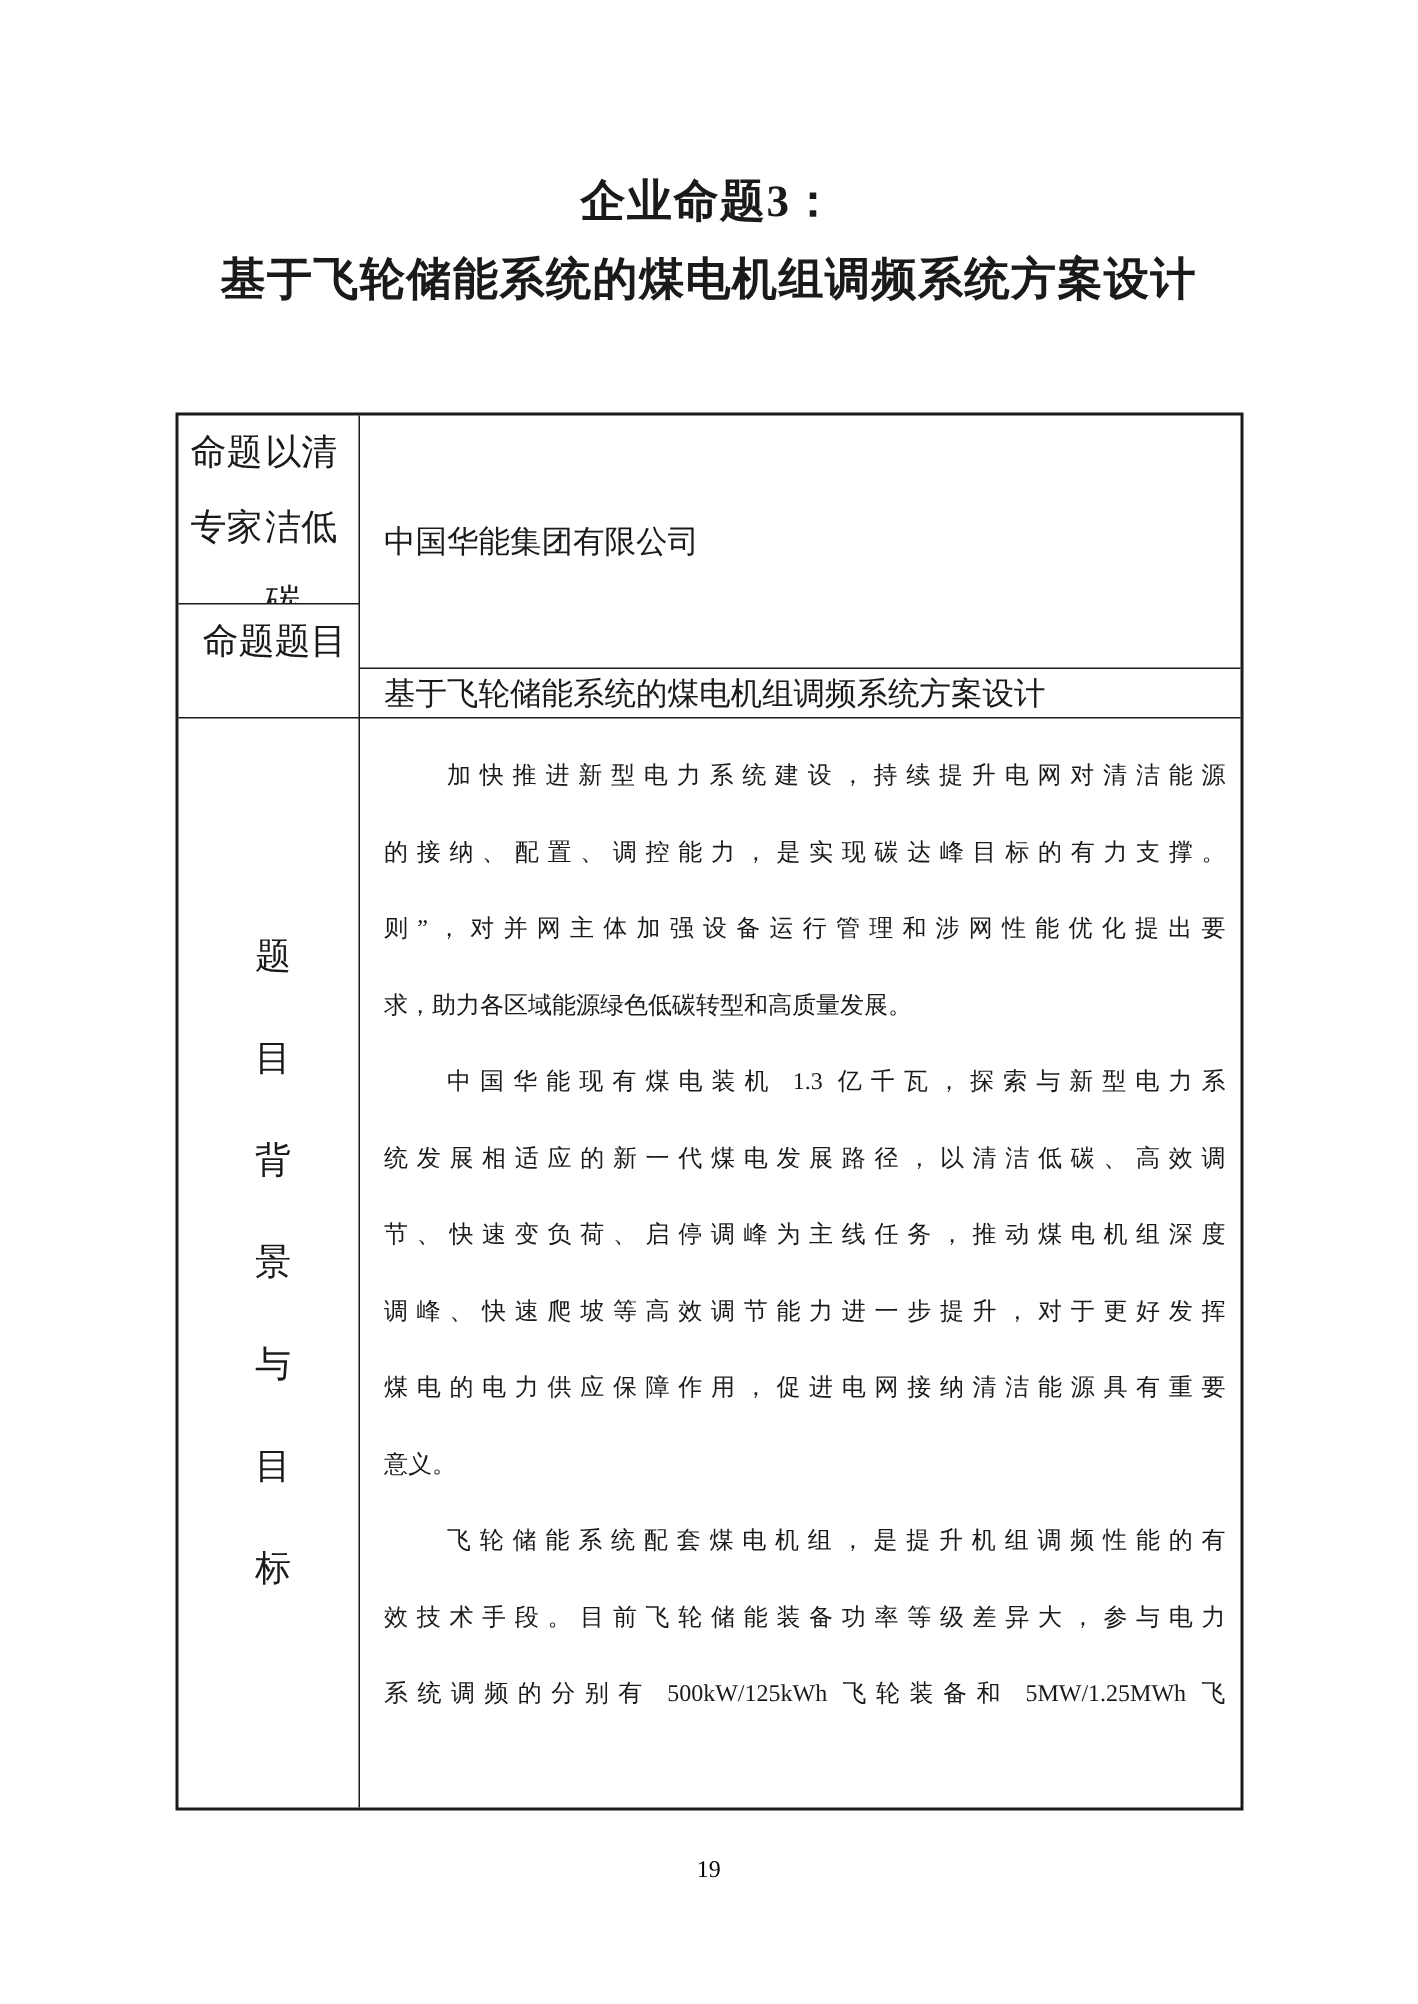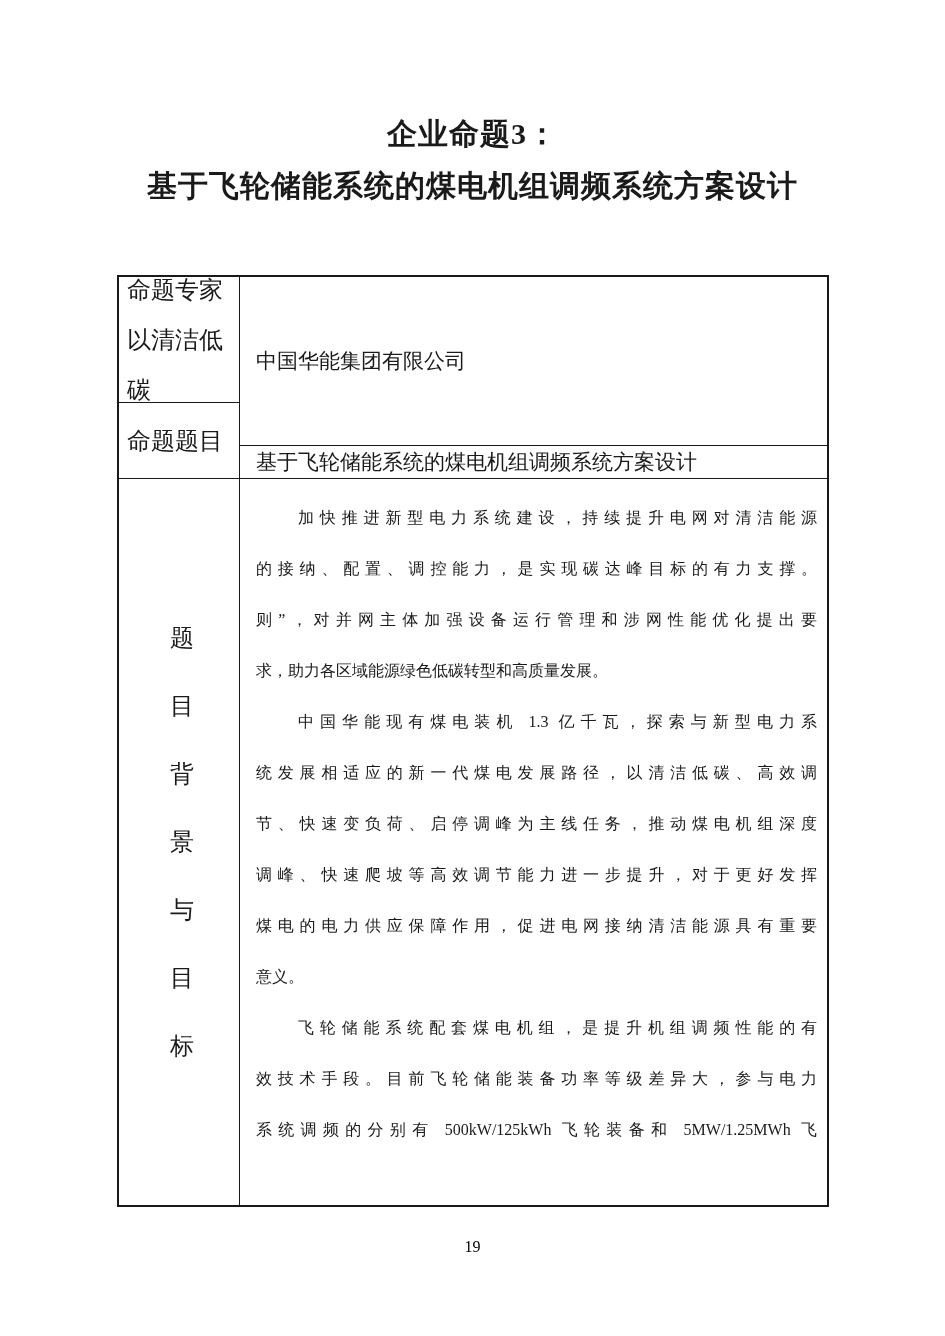--- a/index.html
+++ b/index.html
@@ -41,21 +41,21 @@
     width: 712px;
     border: 2px solid #1a1a1a;
     display: grid;
     grid-template-columns: 121px 1fr;
     grid-template-rows: 125px 76px 727px;
   }
   .cell { overflow: hidden; }
   .cell-label {
     border-right: 1.5px solid #1a1a1a;
     display: flex;
-    flex-direction: column;
+    flex-direction: row;
     justify-content: center;
     padding-left: 8px;
     font-size: 24px;
     line-height: 50px;
   }
   .row2 { border-top: 1.5px solid #1a1a1a; }
   .cell-value {
     display: flex;
     align-items: center;
     padding-left: 16px;

